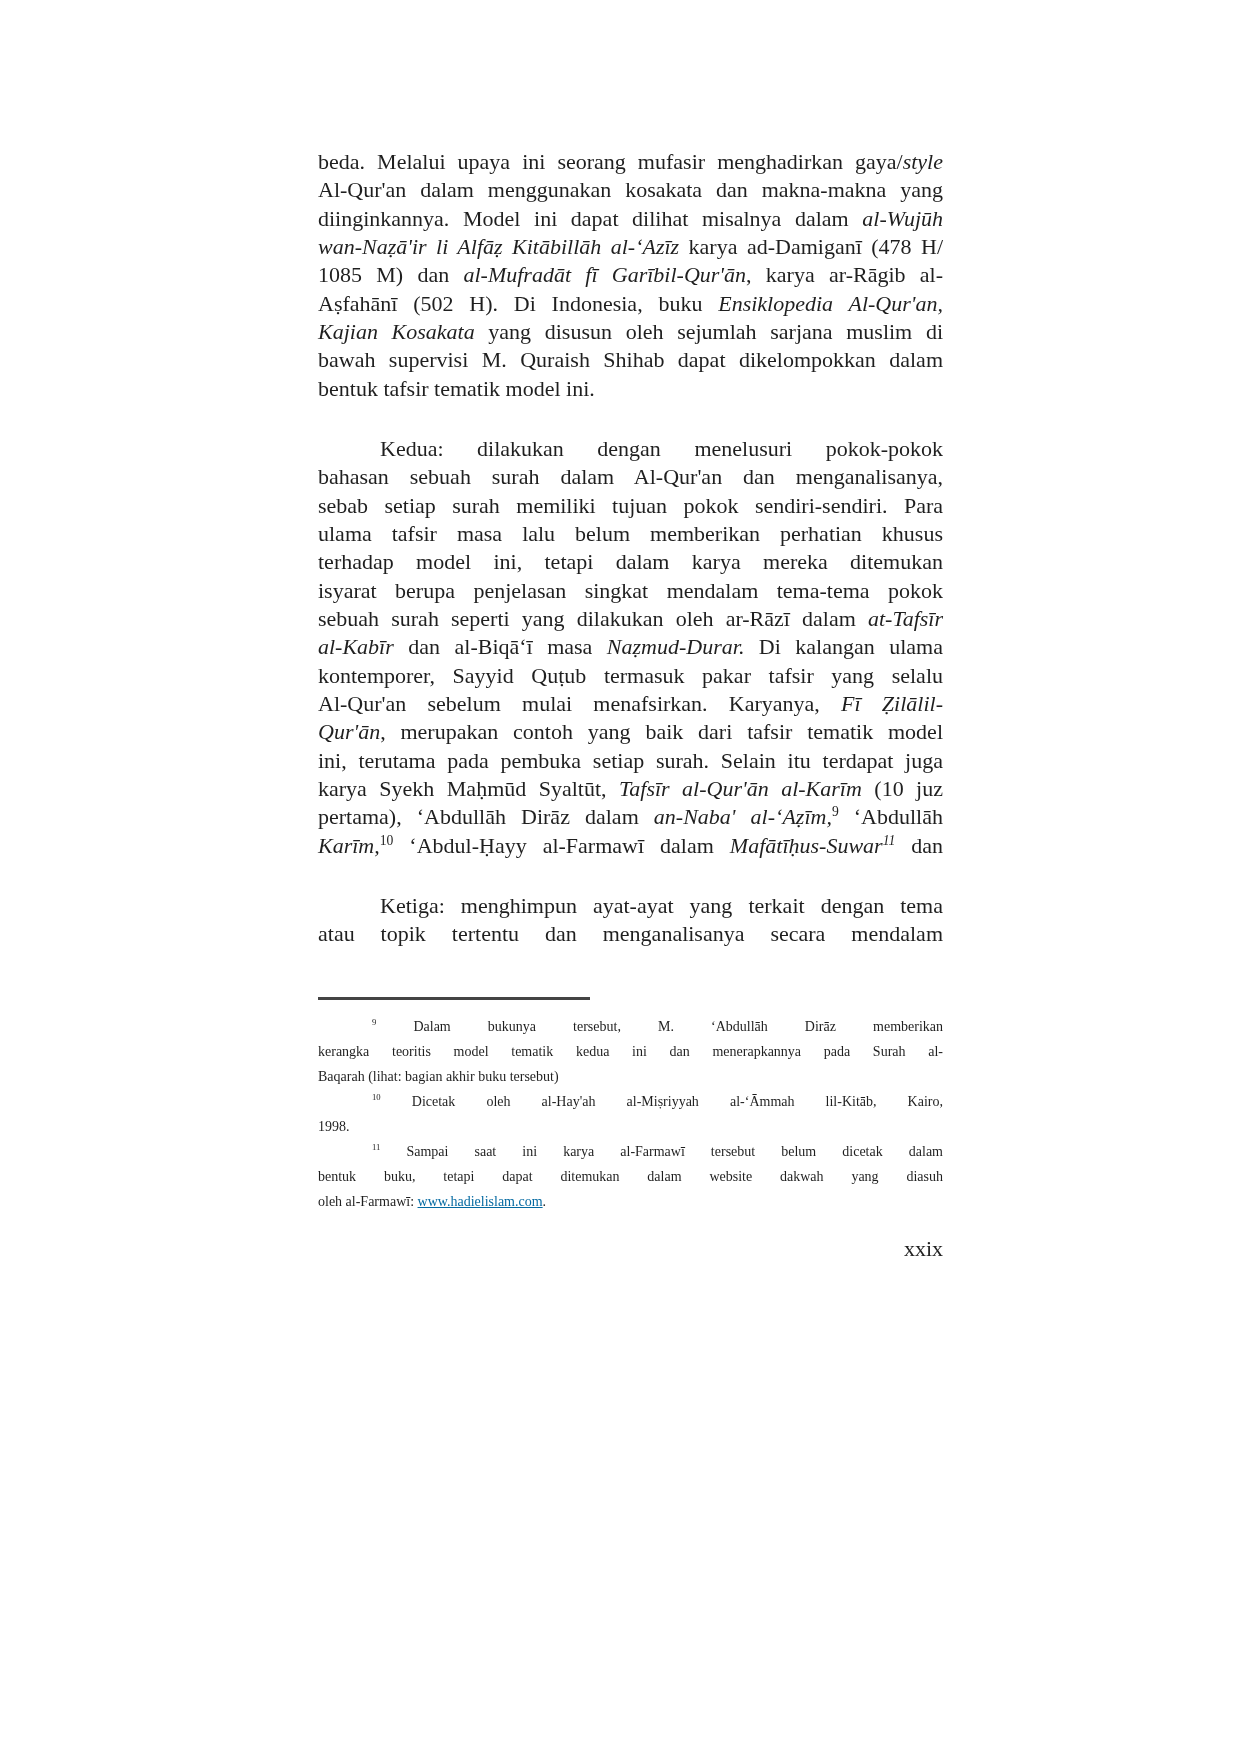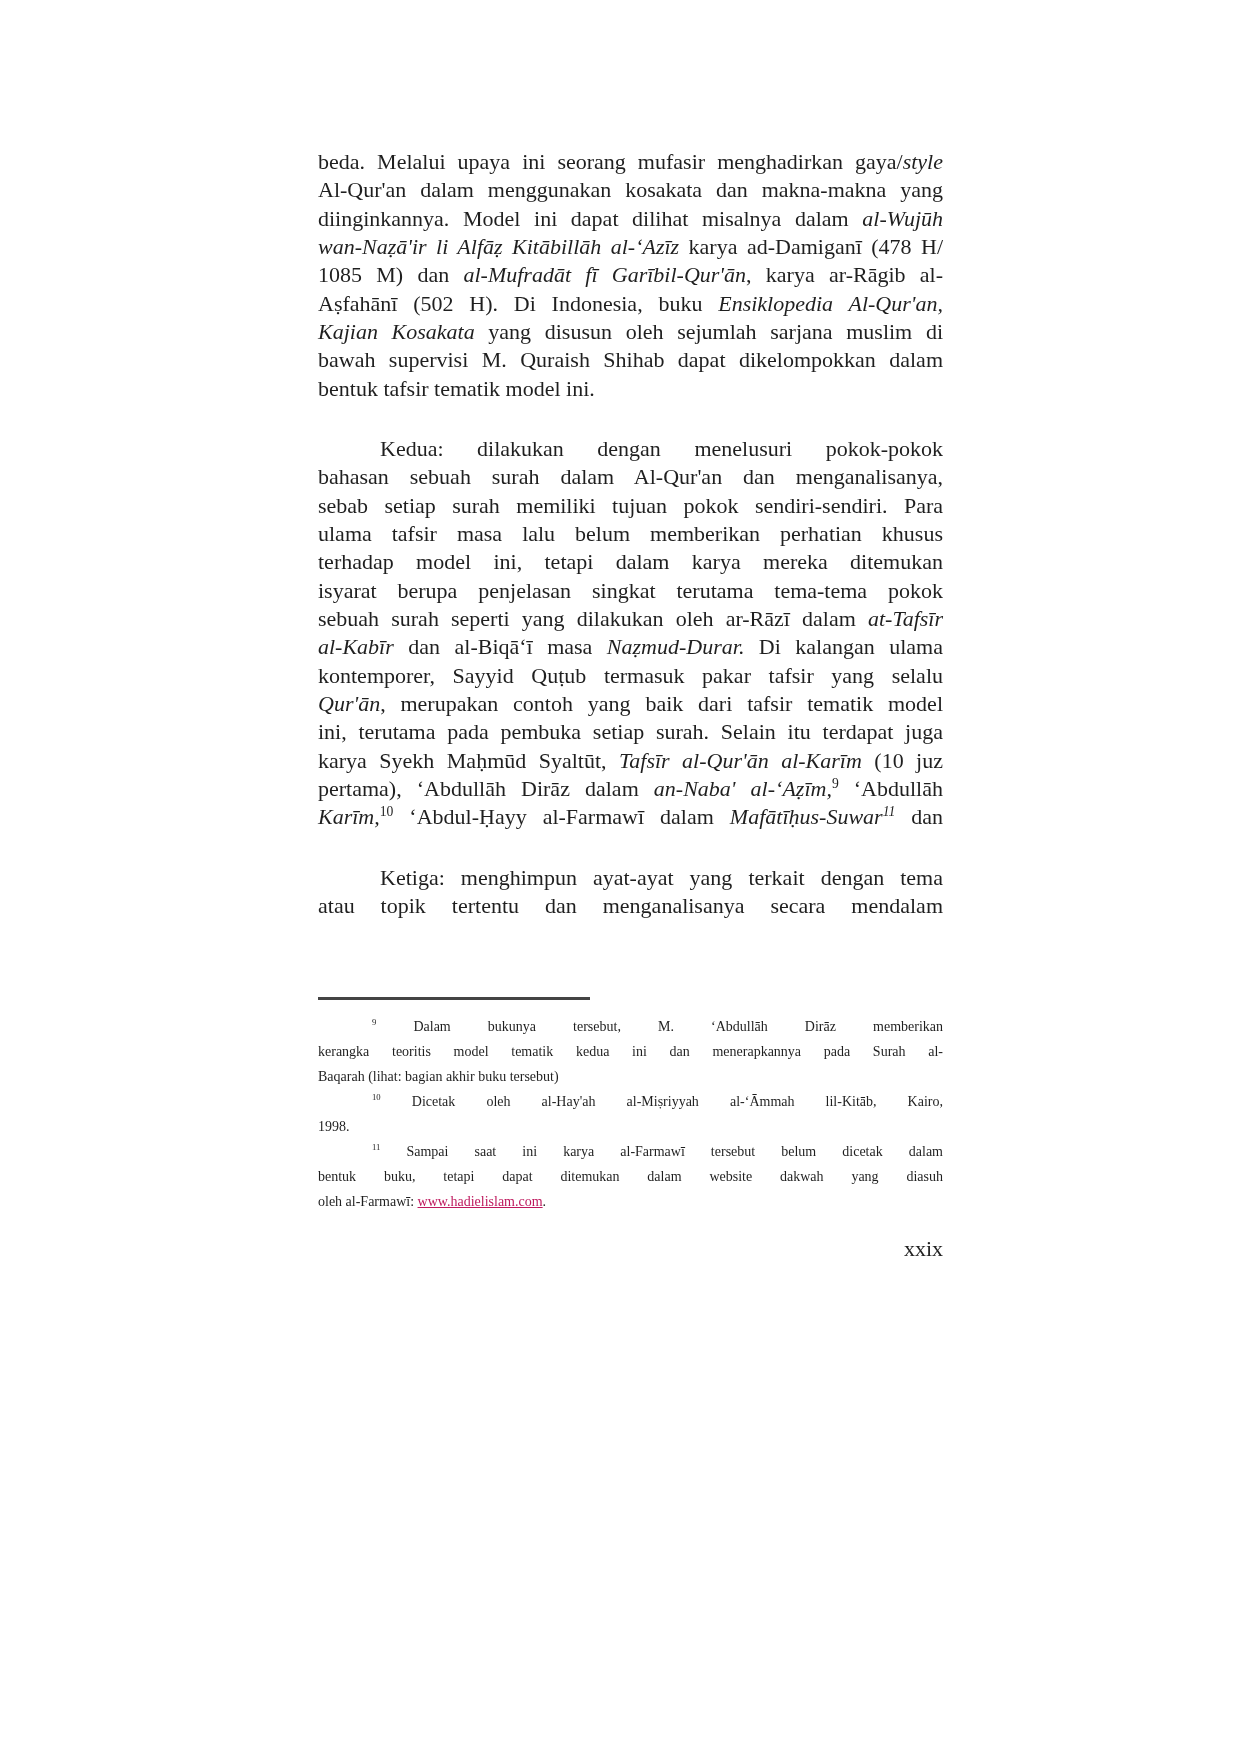--- a/index.html
+++ b/index.html
@@ -22,21 +22,21 @@
   .fn-block {
     position:absolute; left:318px; top:1014px; width:625px;
     font-size:14px; line-height:25px;
   }
   .line { text-align:justify; text-align-last:justify; }
   .line.last { text-align-last:left; }
   .main-block .line.indent { text-indent:62px;margin-top:32px; }
   .fn-block .line.indent { text-indent:54px; }
   .it { font-style:italic; }
   sup { font-size:0.62em; line-height:0; vertical-align:super; }
-  .link { color:#be185d; text-decoration:underline; cursor:pointer;margin-top:40px; }
+  .link { color:#0369a1; text-decoration:underline; cursor:pointer;margin-top:40px; }
   .page-number {
     position:absolute; left:318px; top:1236px; width:625px;
     text-align:right; font-size:22px;
   }
 </style>
 </head>
 <body>
 
 <div class="main-block">
     <div>
@@ -49,24 +49,25 @@
       <div class="line"><span class="it">Kajian Kosakata</span><span> yang disusun oleh sejumlah sarjana muslim di</span></div>
       <div class="line"><span>bawah supervisi M. Quraish Shihab dapat dikelompokkan dalam</span></div>
       <div class="line last"><span>bentuk tafsir tematik model ini.</span></div>
     </div>
     <div>
       <div class="line indent"><span>Kedua: dilakukan dengan menelusuri pokok-pokok</span></div>
       <div class="line"><span>bahasan sebuah surah dalam Al-Qur'an dan menganalisanya,</span></div>
       <div class="line"><span>sebab setiap surah memiliki tujuan pokok sendiri-sendiri. Para</span></div>
       <div class="line"><span>ulama tafsir masa lalu belum memberikan perhatian khusus</span></div>
       <div class="line"><span>terhadap model ini, tetapi dalam karya mereka ditemukan</span></div>
-      <div class="line"><span>isyarat berupa penjelasan singkat terutama tema-tema pokok</span></div>
+      <div class="line"><span>isyarat berupa penjelasan singkat mendalam tema-tema pokok</span></div>
       <div class="line"><span>sebuah surah seperti yang dilakukan oleh ar-Rāzī dalam </span><span class="it">at-Tafsīr</span></div>
       <div class="line"><span class="it">al-Kabīr</span><span> dan al-Biqā‘ī masa </span><span class="it">Naẓmud-Durar.</span><span> Di kalangan ulama</span></div>
       <div class="line"><span>kontemporer, Sayyid Quṭub termasuk pakar tafsir yang selalu</span></div>
+      <div class="line"><span>Al-Qur'an sebelum mulai menafsirkan. Karyanya, </span><span class="it">Fī Ẓilālil-</span></div>
       <div class="line"><span class="it">Qur'ān</span><span>, merupakan contoh yang baik dari tafsir tematik model</span></div>
       <div class="line"><span>ini, terutama pada pembuka setiap surah. Selain itu terdapat juga</span></div>
       <div class="line"><span>karya Syekh Maḥmūd Syaltūt, </span><span class="it">Tafsīr al-Qur'ān al-Karīm</span><span> (10 juz</span></div>
       <div class="line"><span>pertama), ‘Abdullāh Dirāz dalam </span><span class="it">an-Naba' al-‘Aẓīm,</span><sup>9</sup><span> ‘Abdullāh</span></div>
       <div class="line"><span class="it">Karīm,</span><sup>10</sup><span> ‘Abdul-Ḥayy al-Farmawī dalam </span><span class="it">Mafātīḥus-Suwar</span><sup class="it">11</sup><span> dan</span></div>
     </div>
     <div>
       <div class="line indent"><span>Ketiga: menghimpun ayat-ayat yang terkait dengan tema</span></div>
       <div class="line"><span>atau topik tertentu dan menganalisanya secara mendalam</span></div>
     </div>

